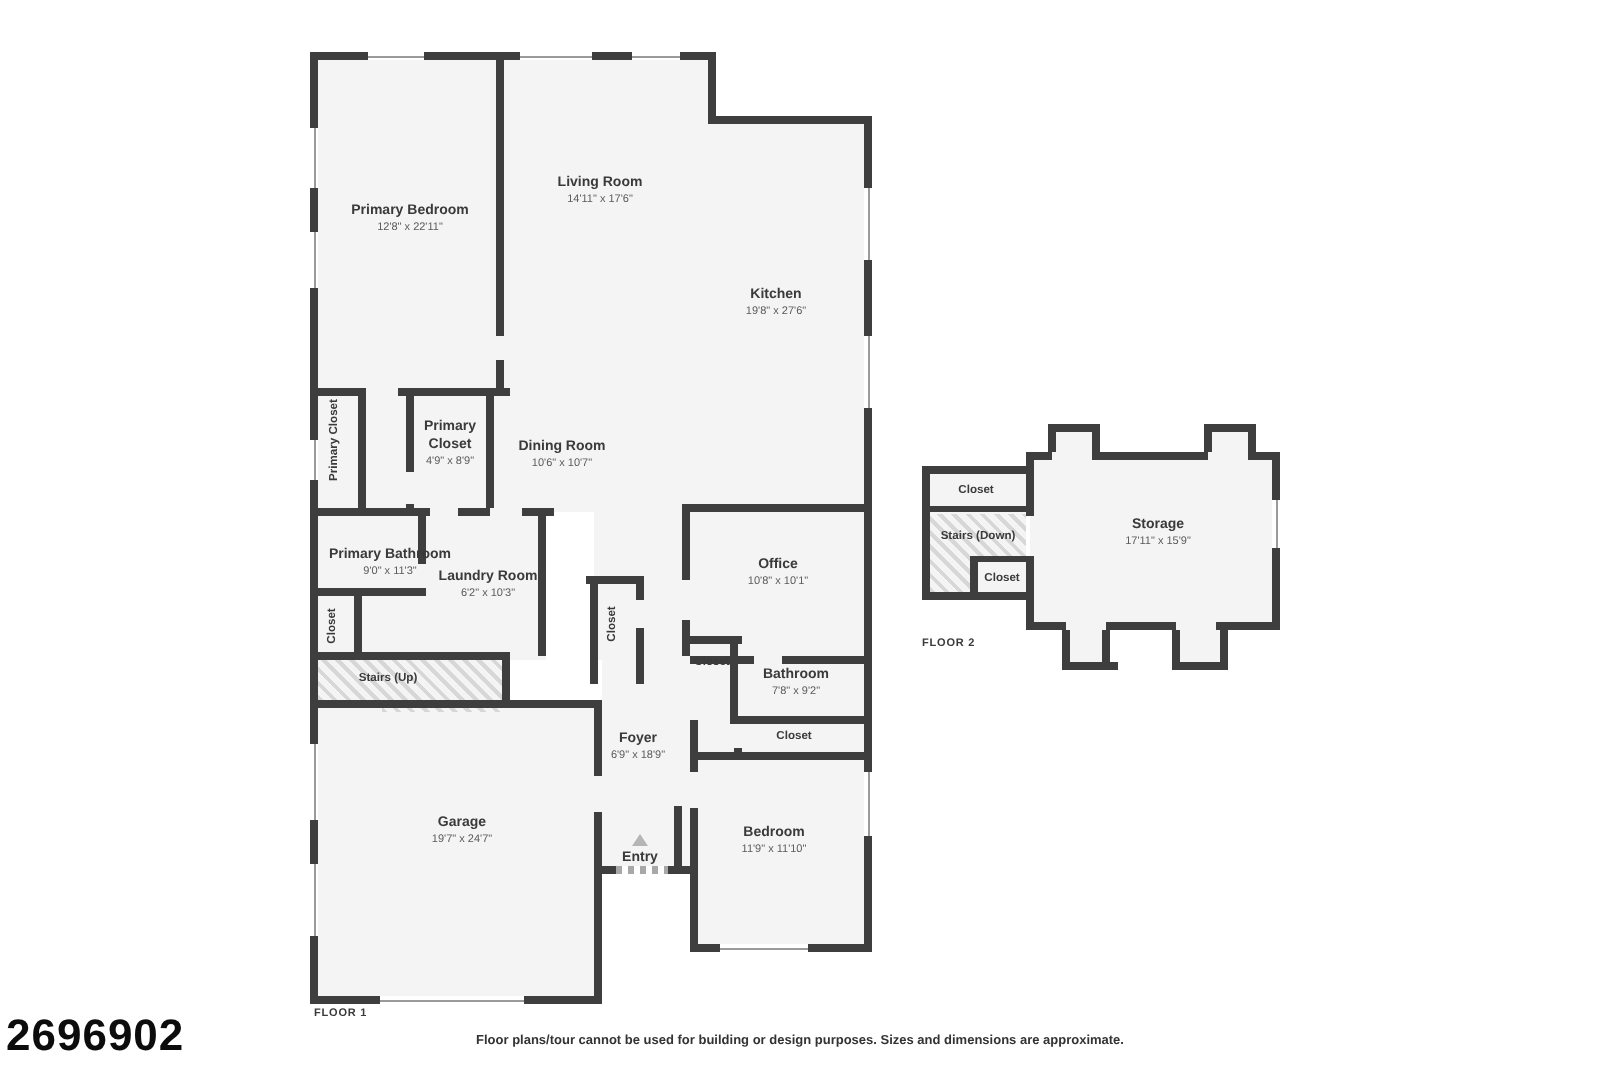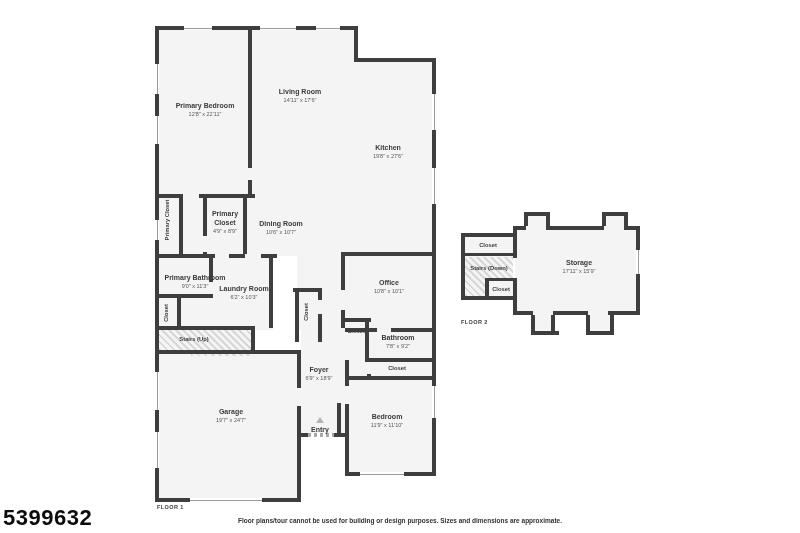--- a/index.html
+++ b/index.html
@@ -222,15 +222,15 @@
   </div>
   <div class="lbl" style="left:579px;top:267px">
     <div class="rname">Storage</div>
     <div class="rdim">17'11" x 15'9"</div>
   </div>
   <div class="floor-tag" style="left:461px;top:319px">FLOOR 2</div>
 
   <div class="entry-dash" style="left:308px;top:433px;width:26px;height:4px"></div>
 
   <div class="addr">anders, NJ 07836</div>
-  <div class="mls">5399632</div>
+  <div class="mls">2696902</div>
   <div class="disclaimer">Floor plans/tour cannot be used for building or design purposes. Sizes and dimensions are approximate.</div>
 </div>
 
 </body></html>

